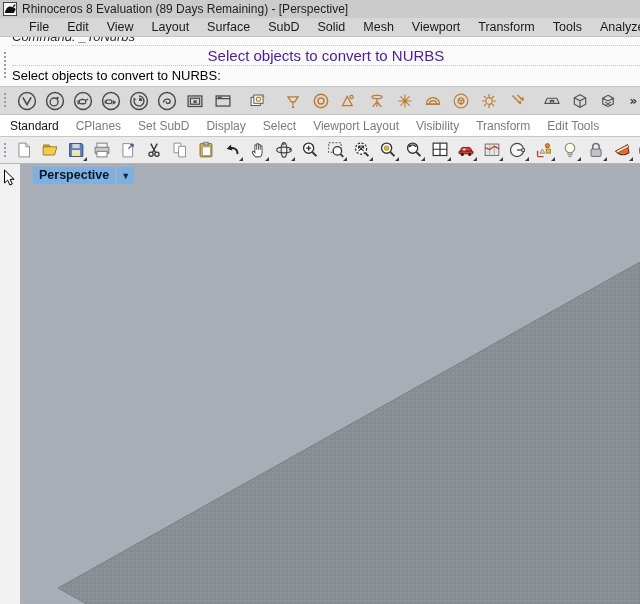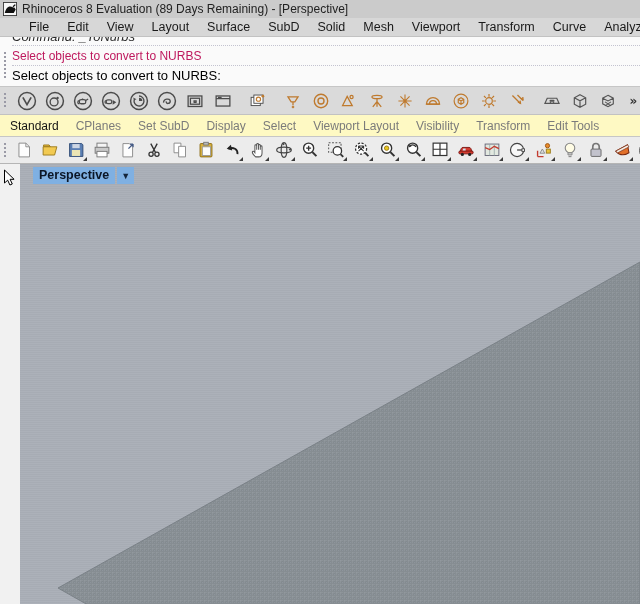--- a/index.html
+++ b/index.html
@@ -16,39 +16,39 @@
   .menubar { height:18px; background:#d7d7d7; display:flex; align-items:center;
     font-size:12.5px; color:#1a1a1a; padding-left:20px; white-space:nowrap; overflow:hidden; }
   .menu-item { padding:0 9px; cursor:default; }
 
   
   .cmdarea { background:#fafafa; position:relative; padding-left:12px; border-top:1px solid #c2c2c2; }
   .cmd-handle { position:absolute; left:3px; top:14px; bottom:6px; width:4px;
     background-image:radial-gradient(circle,#9a9aa6 0.8px,transparent 1px); background-size:4px 4px; }
   .cmd-clip { height:9px; overflow:hidden; border-bottom:1px dotted #c3c3d0;font-style:italic; }
   .cmd-clip span { display:block; margin-top:-9px; line-height:17px; font-size:13px; color:#2a2a2a; }
-  .cmd-line { height:20px; line-height:20px; font-size:12px; color:#be185d; border-bottom:1px dotted #c3c3d0; }
+  .cmd-line { height:20px; line-height:20px; font-size:15px; color:#4c1d95; border-bottom:1px dotted #c3c3d0;text-align:center; }
   .cmd-prompt { height:20px; line-height:20px; font-size:13px; color:#000000; font-weight:normal; }
 
   
   .toolbar1 { height:29px; background:#dadada; border-top:1px solid #c6c6c6; border-bottom:1px solid #c2c2c2;
     display:flex; align-items:center; gap:3px; padding-left:14px; position:relative; overflow:hidden; }
   .toolbar2 { height:27px; background:#ececec; border-bottom:1px solid #b5b5b5;
     display:flex; align-items:center; gap:2px; padding-left:12px; position:relative; overflow:hidden; }
   .tb-handle { position:absolute; left:3px; top:5px; bottom:5px; width:4px;
     background-image:radial-gradient(circle,#9a9aa6 0.8px,transparent 1px); background-size:4px 4px; }
   .tbtn { width:25px; height:25px; flex:0 0 auto; display:flex; align-items:center; justify-content:center;
     position:relative; cursor:default; }
   .toolbar2 .tbtn { width:24px; height:24px; }
   .tbtn.fly::after { content:''; position:absolute; right:1px; bottom:1px;
     border-left:4px solid transparent; border-bottom:4px solid #3c3c3c; }
   .gap-r { margin-right:7px; }
 
   
-  .tabrow { height:22px; background:#fef9c3; border-bottom:1px solid #c6c6c6;
+  .tabrow { height:22px; background:#ffffff; border-bottom:1px solid #c6c6c6;
     display:flex; align-items:center; font-size:12px; padding-left:10px; white-space:nowrap; overflow:hidden; }
   .tab { margin-right:17px; color:#7b7b7b; cursor:default; }
   .tab.active { color:#141414; }
 
   
   .viewport { position:relative; height:441px; background:#f1f1f1; overflow:hidden; }
   .vp-canvas { position:absolute; left:20px; top:0; width:620px; height:468px;
     background:var(--vp-bg,#a9aeb6);
     background-image:repeating-linear-gradient(0deg,#acb1b9 0 1px,#a7acb4 1px 2px); }
   .vp-label { position:absolute; left:13px; top:3px; display:flex; gap:2px; align-items:stretch; z-index:3; }
@@ -79,21 +79,21 @@
       <span class="menu-item">File</span>
       <span class="menu-item">Edit</span>
       <span class="menu-item">View</span>
       <span class="menu-item">Layout</span>
       <span class="menu-item">Surface</span>
       <span class="menu-item">SubD</span>
       <span class="menu-item">Solid</span>
       <span class="menu-item">Mesh</span>
       <span class="menu-item">Viewport</span>
       <span class="menu-item">Transform</span>
-      <span class="menu-item">Curve</span>
+      <span class="menu-item">Tools</span>
       <span class="menu-item">Analyze</span>
       <span class="menu-item">Render</span>
     </div>
 
   <div class="cmdarea">
     <div class="cmd-handle"></div>
     <div class="cmd-clip">
       <span>Command: _ToNurbs</span>
     </div>
     <div class="cmd-line">Select objects to convert to NURBS</div>

